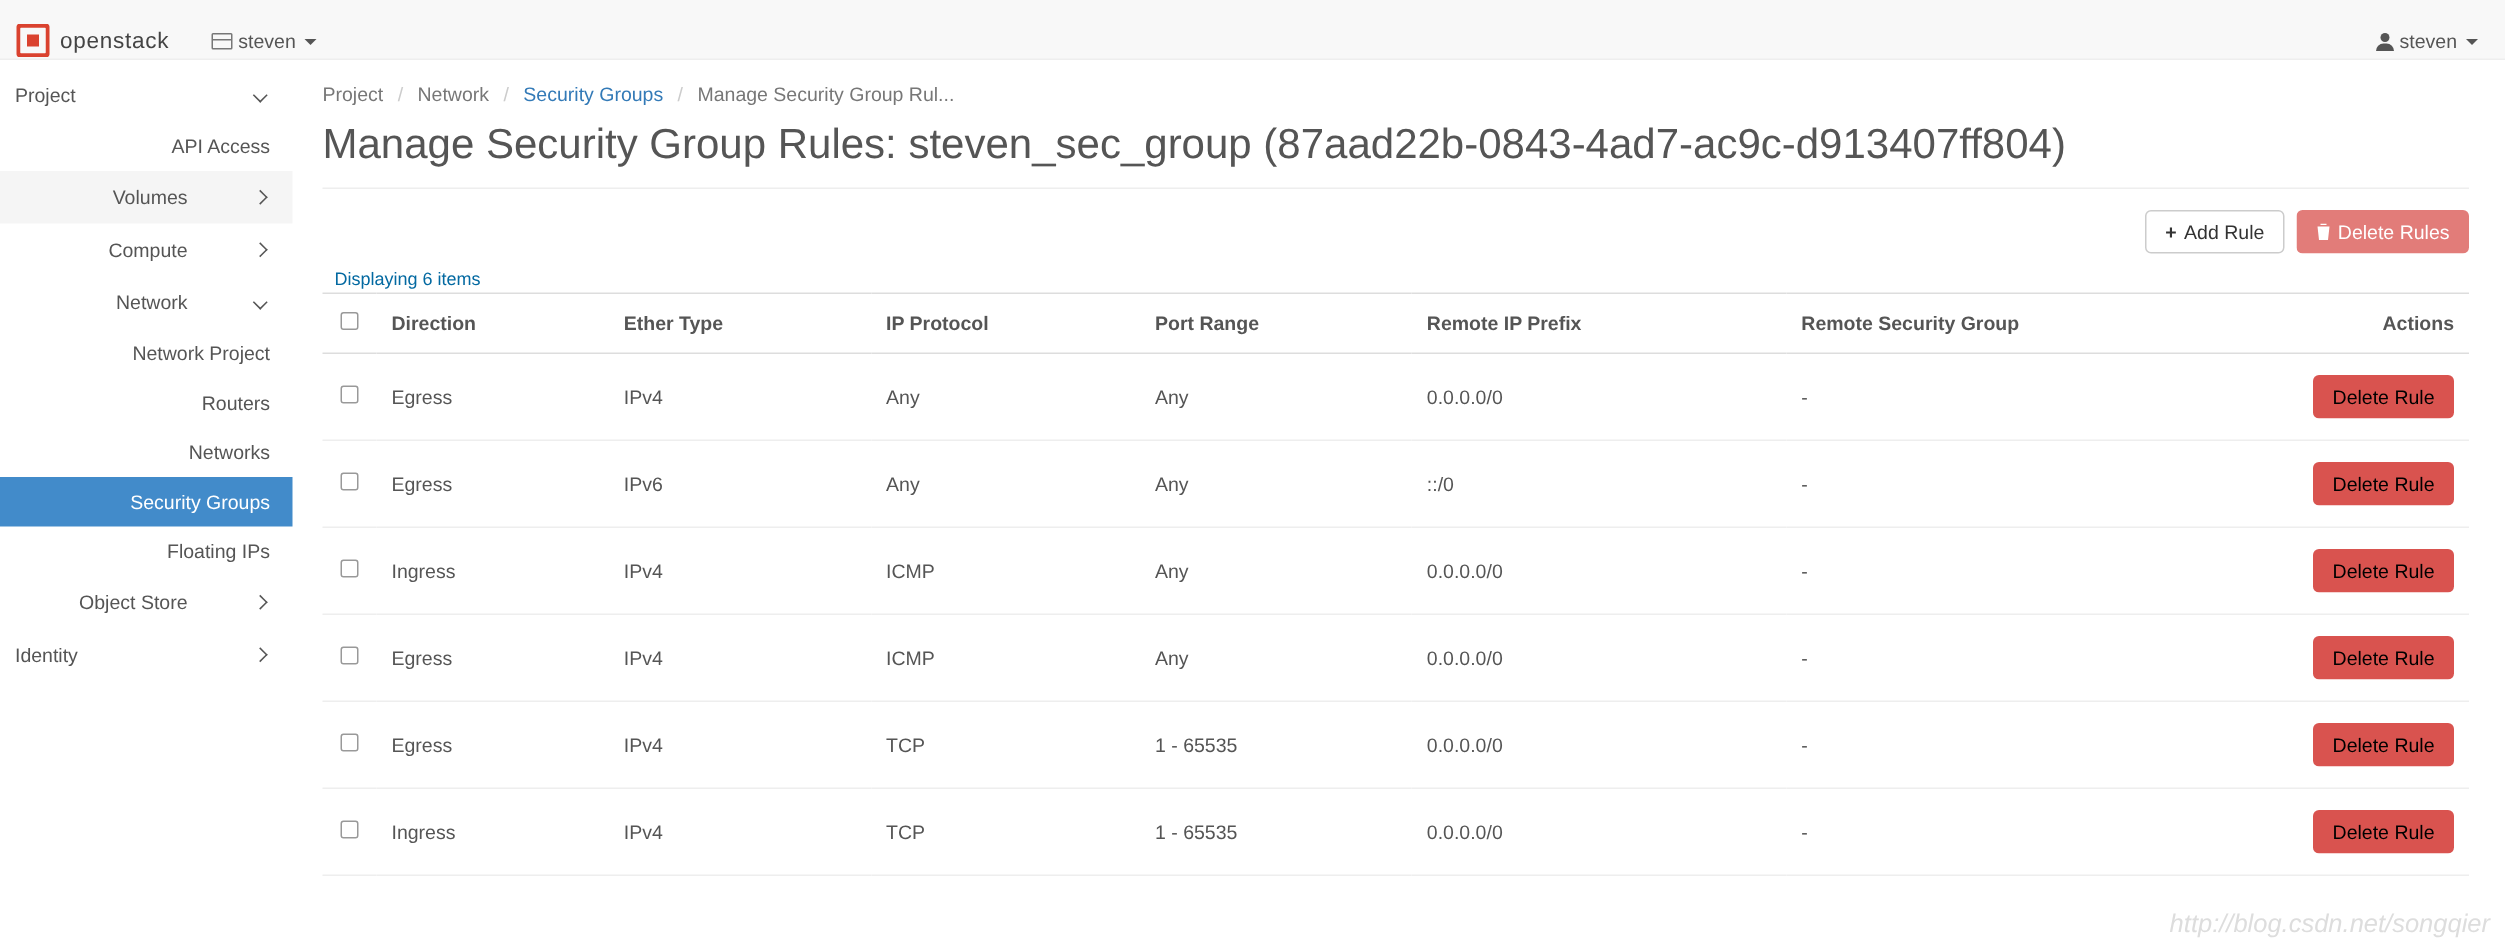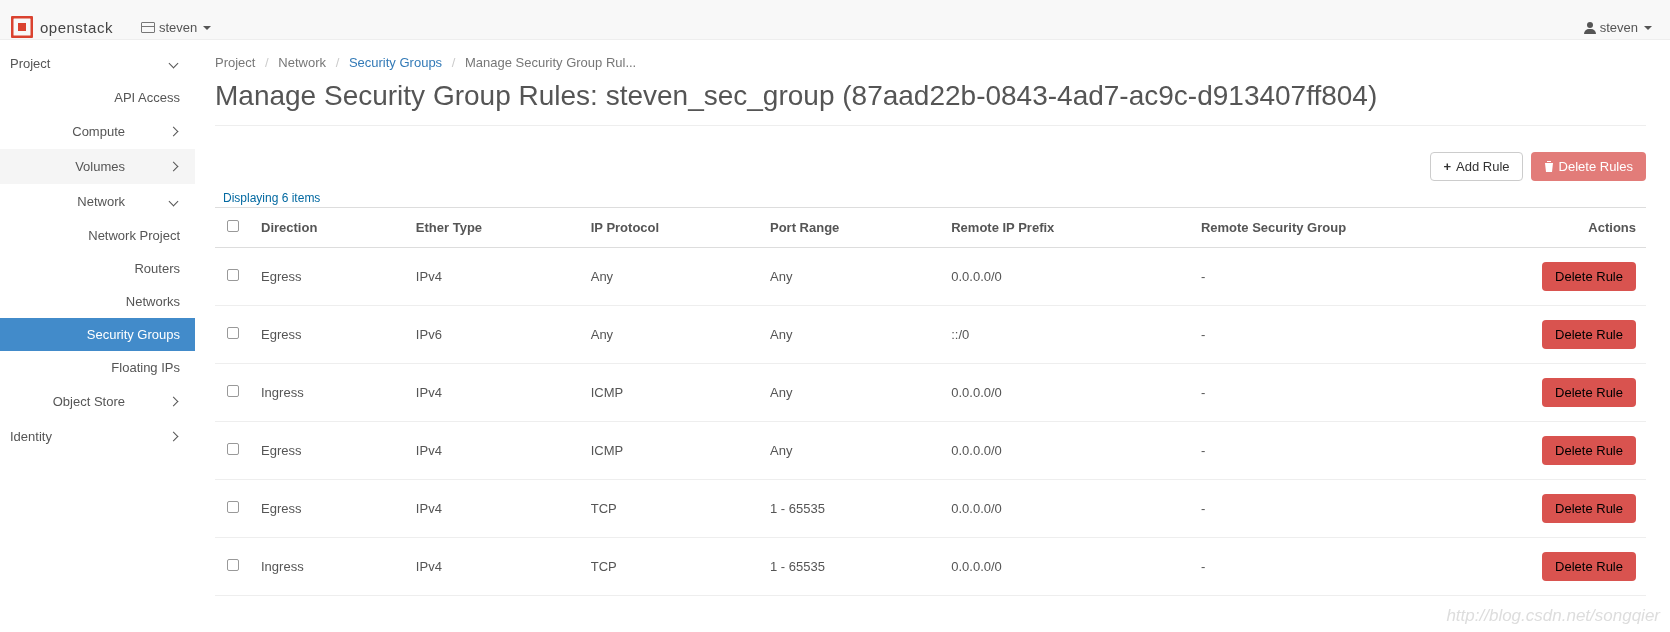--- a/index.html
+++ b/index.html
@@ -18,21 +18,21 @@
   .sidebar .sect.sub { padding-left: 50px; justify-content:flex-end; }
   .sidebar .sect .chev { width:7px; height:7px; border-right:1.5px solid #555; border-bottom:1.5px solid #555; transform:rotate(-45deg); }
   .sidebar .sect .chev.down { transform:rotate(45deg); }
   .sidebar .item { text-align:right; padding: 9px 15px 9px 0; color:#555; cursor:pointer; }
   .sidebar .item.active { background:#428bca; color:#fff; }
   .sidebar .sect.hov { background:#f5f5f5; }
   .main { flex:1; padding: 15px 24px 0 20px; min-width:0; }
   .breadcrumbs { color:#777; font-size:13px; margin-bottom: 8px; }
   .breadcrumbs .sep { margin: 0 6px; color:#ccc; }
   .breadcrumbs .link { color:#337ab7; }
-  .pagetitle { font-size: 28px; font-weight: 400; color:#555; line-height:1.25; padding-bottom:12px; border-bottom:1px solid #eee; margin-bottom:26px; }
+  .pagetitle { font-size: 28px; font-weight: 400; color:#555; line-height:1.25; padding-bottom:12px; border-bottom:1px solid #eee; margin-bottom:14px; }
   .toolbar { display:flex; justify-content:flex-end; gap:8px; margin-bottom:10px; }
   .btn { padding: 6px 12px; border-radius:4px; font-size:13px; cursor:pointer; display:inline-flex; align-items:center; gap:5px; border:1px solid transparent; }
   .btn-default { background:#fff; border:1px solid #ccc; color:#333; }
   .btn-danger-muted { background:#e27c79; color:#fff; }
   .btn-danger { background:#d9534f; color:#000000; }
   .plus-icon { font-weight:bold; }
   .trash-icon { width:10px; height:12px; display:inline-block; }
   .count { font-size:12px; color:#0369a1; margin: 6px 0 2px 8px; }
   table.rules { width:100%; border-collapse:collapse; }
   table.rules th { text-align:left; font-weight:700; color:#555; padding: 12px 10px; border-top:1px solid #ddd; border-bottom:1px solid #ddd; font-size:13px; }
@@ -74,26 +74,26 @@
 
 <div class="layout">
   <div class="sidebar">
     <div class="sect">
       <span>Project</span>
       <span class="chev down"></span>
     </div>
     <div class="item" style="padding-right:15px;">
       <span>API Access</span>
     </div>
+    <div class="sect sub hov">
+      <span>Volumes</span>
+      <span class="chev" style="margin-left:45px;"></span>
+    </div>
     <div class="sect sub">
       <span>Compute</span>
-      <span class="chev" style="margin-left:45px;"></span>
-    </div>
-    <div class="sect sub hov">
-      <span>Volumes</span>
       <span class="chev" style="margin-left:45px;"></span>
     </div>
     <div class="sect sub">
       <span>Network</span>
       <span class="chev down" style="margin-left:45px;"></span>
     </div>
     <div class="item">
       <span>Network Project</span>
     </div>
     <div class="item">

